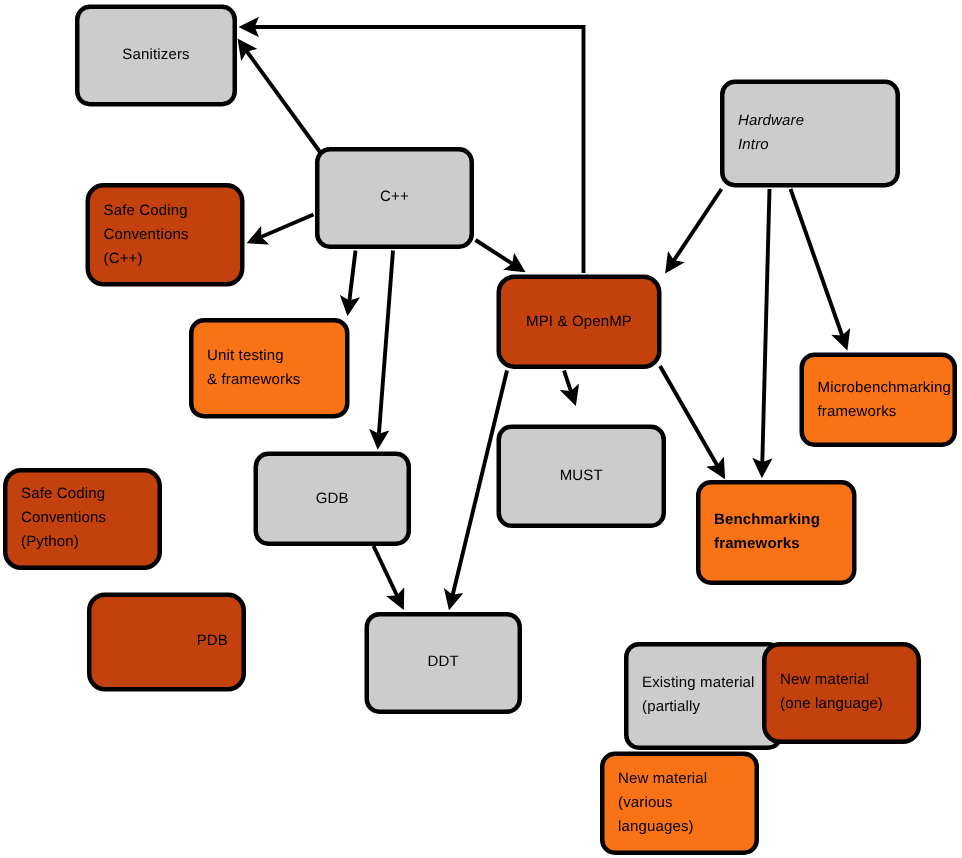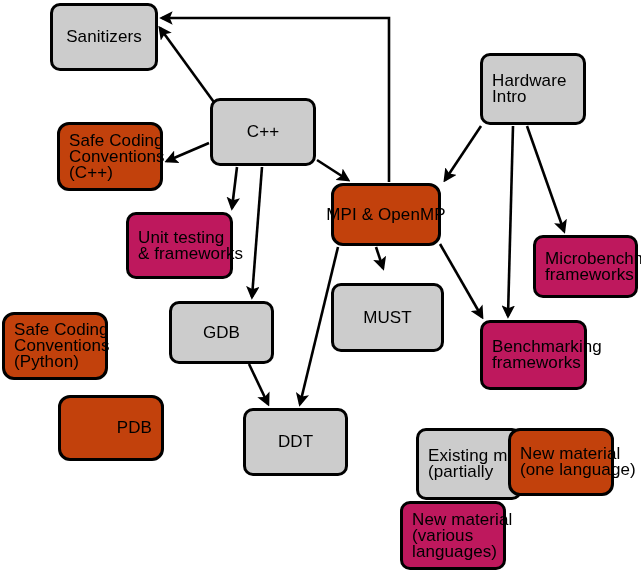--- a/index.html
+++ b/index.html
@@ -27,30 +27,30 @@
     pointer-events: none;
   }
   .node {
     position: absolute;
     box-sizing: border-box;
     border: 3px solid #000000;
     border-radius: 10px;
     display: flex;
     align-items: center;
     padding: 0 9px;
-    font-size: 17px;
+    font-size: 10px;
     line-height: 16px;
     color: #000000;
     letter-spacing: 0.1px;
     white-space: pre;
     z-index: 2;
   }
   .node.gray  { background: #cccccc; }
   .node.red   { background: #c2410c; border-radius: 12px; }
-  .node.green { background: #be185d; }
+  .node.green { background: #f97316; }
 
   .node.center { justify-content: center; text-align: center; }
   .node.left   { justify-content: flex-start; text-align: left; }
 
   .node .label { display: block; }
   .node.overflow { overflow: visible; }
   .node.overflow .label { white-space: pre; }
 </style>
 </head>
 <body>
@@ -89,25 +89,25 @@
       <div class="node green left" style="left: 126px; top: 212px; width: 107px; height: 67px;"><span class="label">Unit testing
 &amp; frameworks</span></div>
       <div class="node red left" style="left: 2px; top: 312px; width: 106px; height: 68px;"><span class="label">Safe Coding
 Conventions
 (Python)</span></div>
       <div class="node red center" style="left: 58px; top: 395px; width: 106px; height: 66px; justify-content: flex-end;"><span class="label">PDB</span></div>
       <div class="node gray center" style="left: 169px; top: 301px; width: 105px; height: 63px;"><span class="label">GDB</span></div>
       <div class="node gray center" style="left: 243px; top: 408px; width: 105px; height: 68px;"><span class="label">DDT</span></div>
       <div class="node red center" style="left: 331px; top: 183px; width: 110px; height: 63px;"><span class="label">MPI &amp; OpenMP</span></div>
       <div class="node gray center" style="left: 331px; top: 272px; width: 113px; height: 69px; margin-top: 11px;"><span class="label">MUST</span></div>
-      <div class="node gray left" style="left: 480px; top: 53px; width: 106px; height: 72px;"><span class="label">Hardware
+      <div class="node gray left" style="left: 480px; top: 53px; width: 120px; height: 72px; font-style: italic;"><span class="label">Hardware
 Intro</span></div>
       <div class="node green left overflow" style="left: 533px; top: 235px; width: 105px; height: 63px;"><span class="label">Microbenchmarking
 frameworks</span></div>
-      <div class="node green left" style="left: 480px; top: 320px; width: 107px; height: 70px;"><span class="label">Benchmarking
+      <div class="node green left" style="left: 464px; top: 320px; width: 107px; height: 70px; font-weight: bold;"><span class="label">Benchmarking
 frameworks</span></div>
     </div>
   <div id="legend-layer">
       <div class="node gray left" style="left: 400px; top: 428px; width: 106px; height: 72px; margin-left: 16px;"><span class="label">Existing material
 (partially</span></div>
       <div class="node red left" style="left: 508px; top: 428px; width: 106px; height: 68px;"><span class="label">New material
 (one language)</span></div>
       <div class="node green left" style="left: 400px; top: 501px; width: 106px; height: 69px;"><span class="label">New material
 (various
 languages)</span></div>

